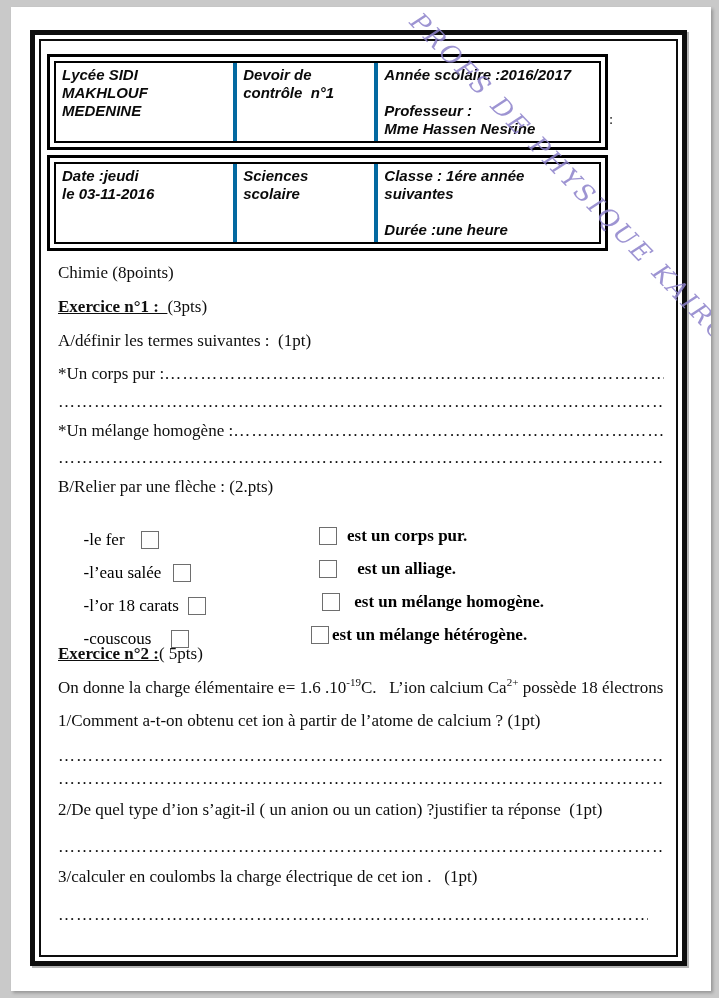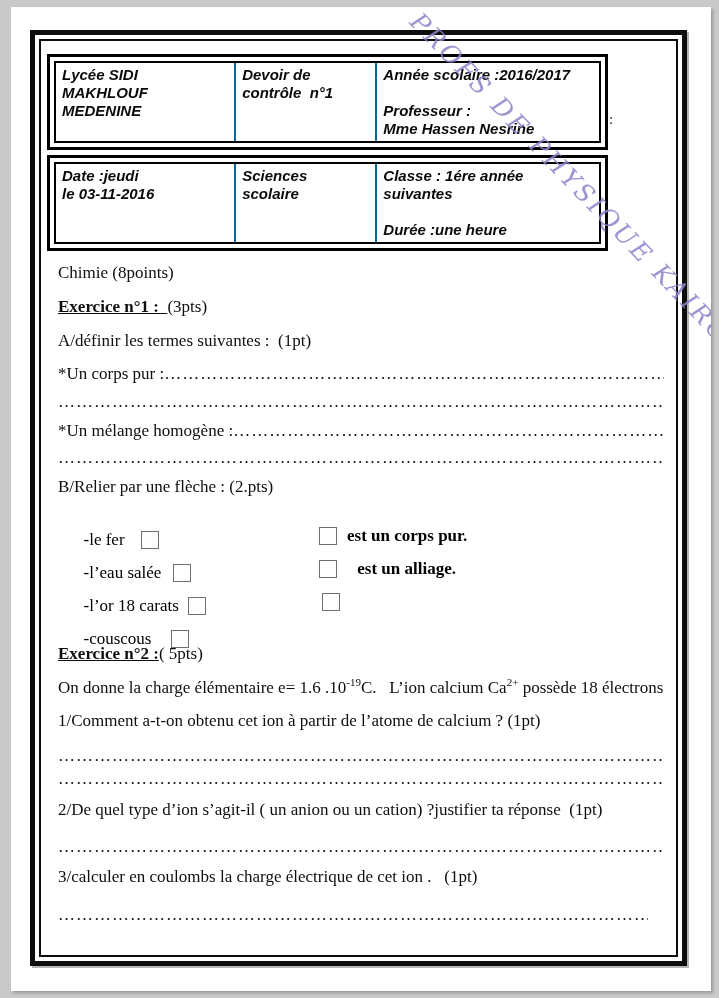--- a/index.html
+++ b/index.html
@@ -39,21 +39,21 @@
   .hbox-inner { border:2px solid #000; }
   .htable table { width:100%; border-collapse:collapse; table-layout:fixed; }
   .htable td {
     vertical-align:top;
     padding:3px 6px;
     font-family:"Liberation Sans", sans-serif;
     font-weight:bold; font-style:italic;
     font-size:15px; line-height:18px;
     color:#0a0a0a;
   }
-  .htable td + td { border-left:2px solid #0369a1; }
+  .htable td + td { border-left:4px solid #0369a1; }
   .row1 td { height:78px; }
   .row2 td { height:74px; }
   .cl { white-space:pre; min-height:18px; }
   .stray-colon {
     position:absolute; left:598px; top:104px;
     font-size:15px; color:#222; z-index:2;
   }
   
   .watermark {
     position:absolute; left:414px; top:0px;
@@ -178,24 +178,25 @@
     <div class="mrow" style="top:503px">
       <span>-le fer</span><span class="cbox" style="margin-left:16px"></span>
       <span class="right" style="left:261px"><span class="cbox"></span><span style="margin-left:10px">est un corps pur.</span></span>
     </div>
     <div class="mrow" style="top:536px">
       <span>-l’eau salée</span><span class="cbox" style="margin-left:12px"></span>
       <span class="right" style="left:261px"><span class="cbox"></span><span style="margin-left:16px"> est un alliage.</span></span>
     </div>
     <div class="mrow" style="top:569px">
       <span>-l’or 18 carats</span><span class="cbox" style="margin-left:9px"></span>
-      <span class="right" style="left:264px"><span class="cbox"></span></span>
+      <span class="right" style="left:264px"><span class="cbox"></span><span style="margin-left:10px"> est un mélange homogène.</span></span>
     </div>
     <div class="mrow" style="top:602px">
       <span>-couscous</span><span class="cbox" style="margin-left:20px"></span>
+      <span class="right" style="left:253px"><span class="cbox"></span><span style="margin-left:3px">est un mélange hétérogène.</span></span>
     </div>
 
     <div class="line" style="top:637px"><span class="bu">Exercice n°2 :</span><span>( 5pts)</span></div>
 
     <div class="line" style="top:671px"><span>On donne la charge élémentaire e= 1.6 .10</span><sup>-19</sup><span>C.   L’ion calcium Ca</span><sup>2+</sup><span> possède 18 électrons .</span></div>
 
     <div class="line" style="top:704px">1/Comment a-t-on obtenu cet ion à partir de l’atome de calcium ? (1pt)</div>
     <div class="line dots" style="top:739px">……………………………………………………………………………………………………………………</div>
     <div class="line dots" style="top:762px">……………………………………………………………………………………………………………………</div>
 

